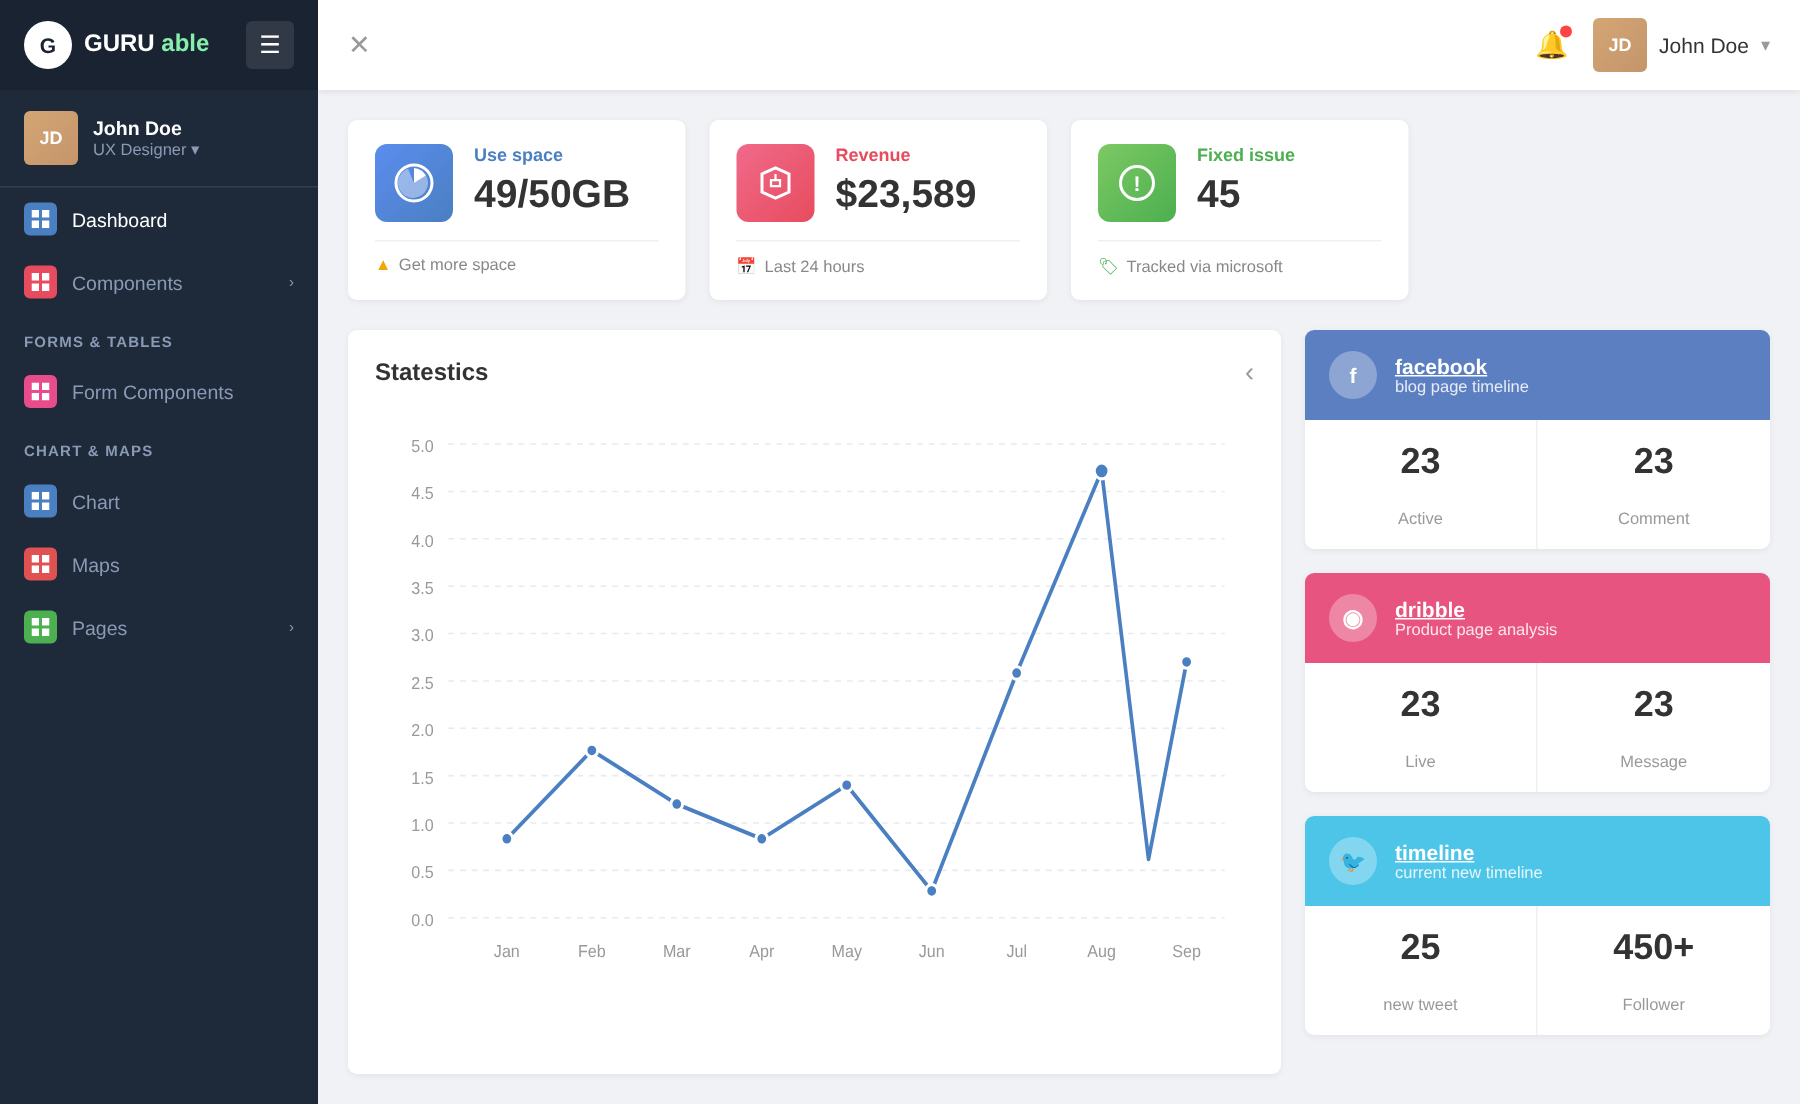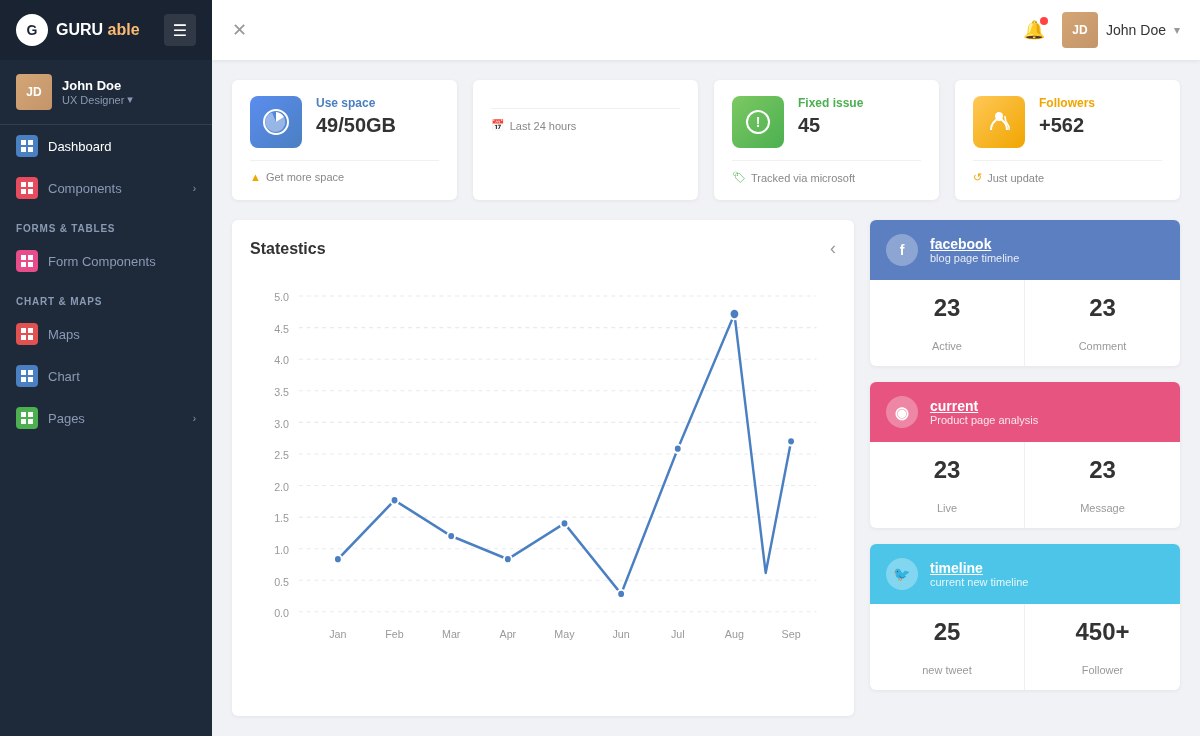--- a/index.html
+++ b/index.html
@@ -25,21 +25,21 @@
       justify-content: space-between;
     }
     .logo-area { display: flex; align-items: center; gap: 8px; }
     .logo-circle {
       width: 32px; height: 32px; border-radius: 50%;
       background: #fff;
       display: flex; align-items: center; justify-content: center;
       color: #1a2332; font-weight: bold; font-size: 14px;
     }
     .logo-text { color: #fff; font-size: 16px; font-weight: 600; }
-    .logo-text span { color: #fdba74; }
+    .logo-text span { color: #86efac; }
     .hamburger-btn {
       background: rgba(255,255,255,0.1); border: none; color: #fff;
       width: 32px; height: 32px; border-radius: 4px; cursor: pointer;
       display: flex; align-items: center; justify-content: center; font-size: 16px;
     }
     .user-area {
       padding: 14px 16px;
       display: flex; align-items: center; gap: 10px;
       border-bottom: 1px solid rgba(255,255,255,0.1);
     }
@@ -161,21 +161,21 @@
     }
     .stat-icon-box.blue-grad { background: linear-gradient(135deg, #5b8def, #4a7fc1); }
     .stat-icon-box.red-grad { background: linear-gradient(135deg, #f06a8a, #e74c5e); }
     .stat-icon-box.green-grad { background: linear-gradient(135deg, #7cc963, #4caf50); }
     .stat-icon-box.yellow-grad { background: linear-gradient(135deg, #ffc857, #f0a500); }
     .stat-label { font-size: 12px; font-weight: 600; }
     .stat-label.blue { color: #4a7fc1; }
     .stat-label.red { color: #e74c5e; }
     .stat-label.green { color: #4caf50; }
     .stat-label.yellow { color: #f0a500; }
-    .stat-value { font-size: 20px; font-weight: 600; color: #333; margin-top: 4px; }
+    .stat-value { font-size: 26px; font-weight: 600; color: #333; margin-top: 4px; }
     .stat-footer {
       margin-top: 12px; padding-top: 10px;
       border-top: 1px solid #f0f0f0;
       font-size: 11px; color: #888;
       display: flex; align-items: center; gap: 5px;
     }
 
     
     .bottom-section {
       display: grid;
@@ -297,40 +297,40 @@
             <rect x="7" y="7" width="5" height="5" fill="white"></rect>
           </svg>
         </div>
       <span>Form Components</span>
     </div>
   </div>
 
   <div>
     <div class="nav-section-label">Chart &amp; Maps</div>
     <div class="nav-item">
+      <div class="nav-icon blue2">
+          <svg width="12" height="12" viewBox="0 0 12 12">
+            <rect x="0" y="0" width="5" height="5" fill="white"></rect>
+            <rect x="7" y="0" width="5" height="5" fill="white"></rect>
+            <rect x="0" y="7" width="5" height="5" fill="white"></rect>
+            <rect x="7" y="7" width="5" height="5" fill="white"></rect>
+          </svg>
+        </div>
+      <span>Chart</span>
+    </div>
+    <div class="nav-item">
       <div class="nav-icon red3">
           <svg width="12" height="12" viewBox="0 0 12 12">
             <rect x="0" y="0" width="5" height="5" fill="white"></rect>
             <rect x="7" y="0" width="5" height="5" fill="white"></rect>
             <rect x="0" y="7" width="5" height="5" fill="white"></rect>
             <rect x="7" y="7" width="5" height="5" fill="white"></rect>
           </svg>
         </div>
       <span>Maps</span>
-    </div>
-    <div class="nav-item">
-      <div class="nav-icon blue2">
-          <svg width="12" height="12" viewBox="0 0 12 12">
-            <rect x="0" y="0" width="5" height="5" fill="white"></rect>
-            <rect x="7" y="0" width="5" height="5" fill="white"></rect>
-            <rect x="0" y="7" width="5" height="5" fill="white"></rect>
-            <rect x="7" y="7" width="5" height="5" fill="white"></rect>
-          </svg>
-        </div>
-      <span>Chart</span>
     </div>
     <div class="nav-item">
       <div class="nav-icon green">
           <svg width="12" height="12" viewBox="0 0 12 12">
             <rect x="0" y="0" width="5" height="5" fill="white"></rect>
             <rect x="7" y="0" width="5" height="5" fill="white"></rect>
             <rect x="0" y="7" width="5" height="5" fill="white"></rect>
             <rect x="7" y="7" width="5" height="5" fill="white"></rect>
           </svg>
         </div>
@@ -377,20 +377,32 @@
             <div class="stat-value">49/50GB</div>
           </div>
         </div>
         <div class="stat-footer">
           <span style="color:#f0a500;">▲</span>
           <span>Get more space</span>
         </div>
       </div>
 
       <div class="stat-card">
+        <div class="stat-card-top">
+          <div class="stat-icon-box red-grad">
+            <svg width="28" height="28" viewBox="0 0 28 28">
+                <path d="M5 20 L5 8 L14 4 L23 8 L23 20 L14 24 Z" fill="none" stroke="white" stroke-width="2"></path>
+                <path d="M14 12 L14 8 M11 12 L17 12 L17 16 L11 16 Z" stroke="white" stroke-width="1.5" fill="none"></path>
+              </svg>
+          </div>
+          <div>
+            <div class="stat-label red">Revenue</div>
+            <div class="stat-value">$23,589</div>
+          </div>
+        </div>
         <div class="stat-footer">
           <span>📅</span>
           <span>Last 24 hours</span>
         </div>
       </div>
 
       <div class="stat-card">
         <div class="stat-card-top">
           <div class="stat-icon-box green-grad">
             <svg width="28" height="28" viewBox="0 0 28 28">
@@ -402,39 +414,20 @@
             <div class="stat-label green">Fixed issue</div>
             <div class="stat-value">45</div>
           </div>
         </div>
         <div class="stat-footer">
           <span style="color:#4caf50;">🏷</span>
           <span>Tracked via microsoft</span>
         </div>
       </div>
 
-      <div class="stat-card">
-        <div class="stat-card-top">
-          <div class="stat-icon-box yellow-grad">
-            <svg width="28" height="28" viewBox="0 0 28 28">
-                <path d="M6 22 C6 16 10 12 14 10 C18 12 22 16 22 22" fill="none" stroke="white" stroke-width="2"></path>
-                <path d="M10 8 C10 5.5 12 4 14 4 C16 4 18 5.5 18 8 C18 11 16 13 14 13 C12 13 10 11 10 8Z" fill="white"></path>
-                <path d="M20 8 C20 18 26 16 24 22" fill="none" stroke="white" stroke-width="1.5"></path>
-              </svg>
-          </div>
-          <div>
-            <div class="stat-label yellow">Followers</div>
-            <div class="stat-value">+562</div>
-          </div>
-        </div>
-        <div class="stat-footer">
-          <span style="color:#f0a500;">↺</span>
-          <span>Just update</span>
-        </div>
-      </div>
 
     </div>
 
     <div class="bottom-section">
 
       <div class="chart-card">
         <div class="chart-header">
           <span class="chart-title">Statestics</span>
           <span class="chart-collapse">‹</span>
         </div>
@@ -509,21 +502,21 @@
               <div class="social-stat-value">23</div>
               <div class="social-stat-label">Comment</div>
             </div>
           </div>
         </div>
 
         <div class="social-card">
           <div class="social-header dribble">
             <div class="social-icon" style="font-size:16px;">◉</div>
             <div class="social-info">
-              <div class="social-name">current</div>
+              <div class="social-name">dribble</div>
               <div class="social-sub">Product page analysis</div>
             </div>
           </div>
           <div class="social-stats">
             <div class="social-stat">
               <div class="social-stat-value">23</div>
               <div class="social-stat-label">Live</div>
             </div>
             <div class="social-stat">
               <div class="social-stat-value">23</div>

